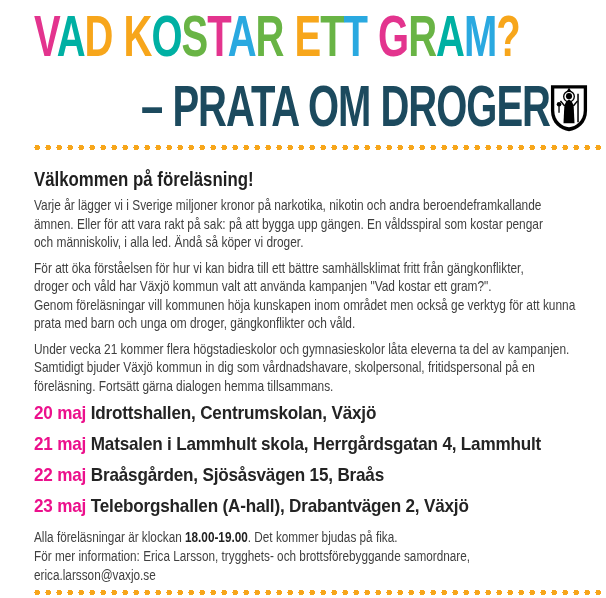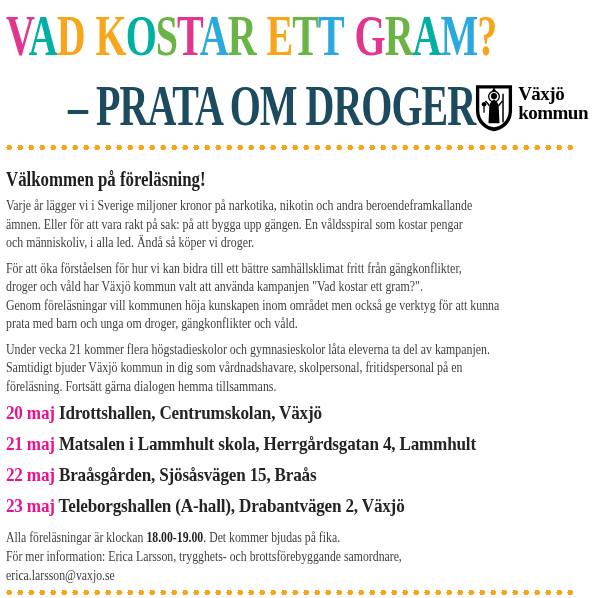--- a/index.html
+++ b/index.html
@@ -1,19 +1,19 @@
 <!DOCTYPE html>
 <html><head>
 <meta charset="utf-8">
 <style>
   html,body{margin:0;padding:0;background:#fff;}
   .page{
     position:relative;width:606px;height:598px;background:#ffffff;
-    font-family:Liberation Serif, serif;overflow:hidden;box-sizing:border-box;
-    padding:10px 18px 0 6px;
+    font-family:Liberation Sans, sans-serif;overflow:hidden;box-sizing:border-box;
+    padding:10px 18px 0 34px;
   }
   
   .title-row1{height:64px;white-space:nowrap;}
   .title-row2{height:64px;margin-top:6px;display:flex;justify-content:flex-end;align-items:flex-start;}
   .title-text{
     display:inline-block;font-weight:700;font-size:40px;line-height:44px;
     letter-spacing:-1px;transform:scaleY(1.45);transform-origin:0 0;margin-top:-6px;
     white-space:nowrap;
   }
   .title-text .sp{display:inline-block;width:11px;}
@@ -60,24 +60,20 @@
           <circle cx="20" cy="12.5" r="3.2" fill="#000"></circle>
           <path d="M17.4,7.8 L20,3.4 L22.6,7.8 Z" fill="#000"></path>
           <path d="M20,16 C16.4,18 15.2,21 15,24.5 L14.2,41 H25.8 L25,24.5 C24.8,21 23.6,18 20,16 Z" fill="#000"></path>
           <path d="M15.5,23 L11,17.5" stroke="#000" stroke-width="1.6"></path>
           <path d="M24.5,23 L29,17.5" stroke="#000" stroke-width="1.6"></path>
           <path d="M29.5,10 L29.5,40" stroke="#000" stroke-width="1.6"></path>
           <circle cx="9.5" cy="21" r="2.4" fill="#000"></circle>
           <path d="M9.5,23 L9.5,30" stroke="#000" stroke-width="1.4"></path>
         </svg>
       </span>
-      <span class="logo-text">
-        <span>Växjö</span><br>
-        <span>kommun</span>
-      </span>
     </div>
   </div>
 
   <div class="dots" style="--dot: #f7a61b;"></div>
 
   <div class="copy" style="color: rgb(63, 63, 63);">
     <h2 style="color: rgb(31, 31, 31);">Välkommen på föreläsning!</h2>
     <p>Varje år lägger vi i Sverige miljoner kronor på narkotika, nikotin och andra beroendeframkallande
 ämnen. Eller för att vara rakt på sak: på att bygga upp gängen. En våldsspiral som kostar pengar
 och människoliv, i alla led. Ändå så köper vi droger.</p>

